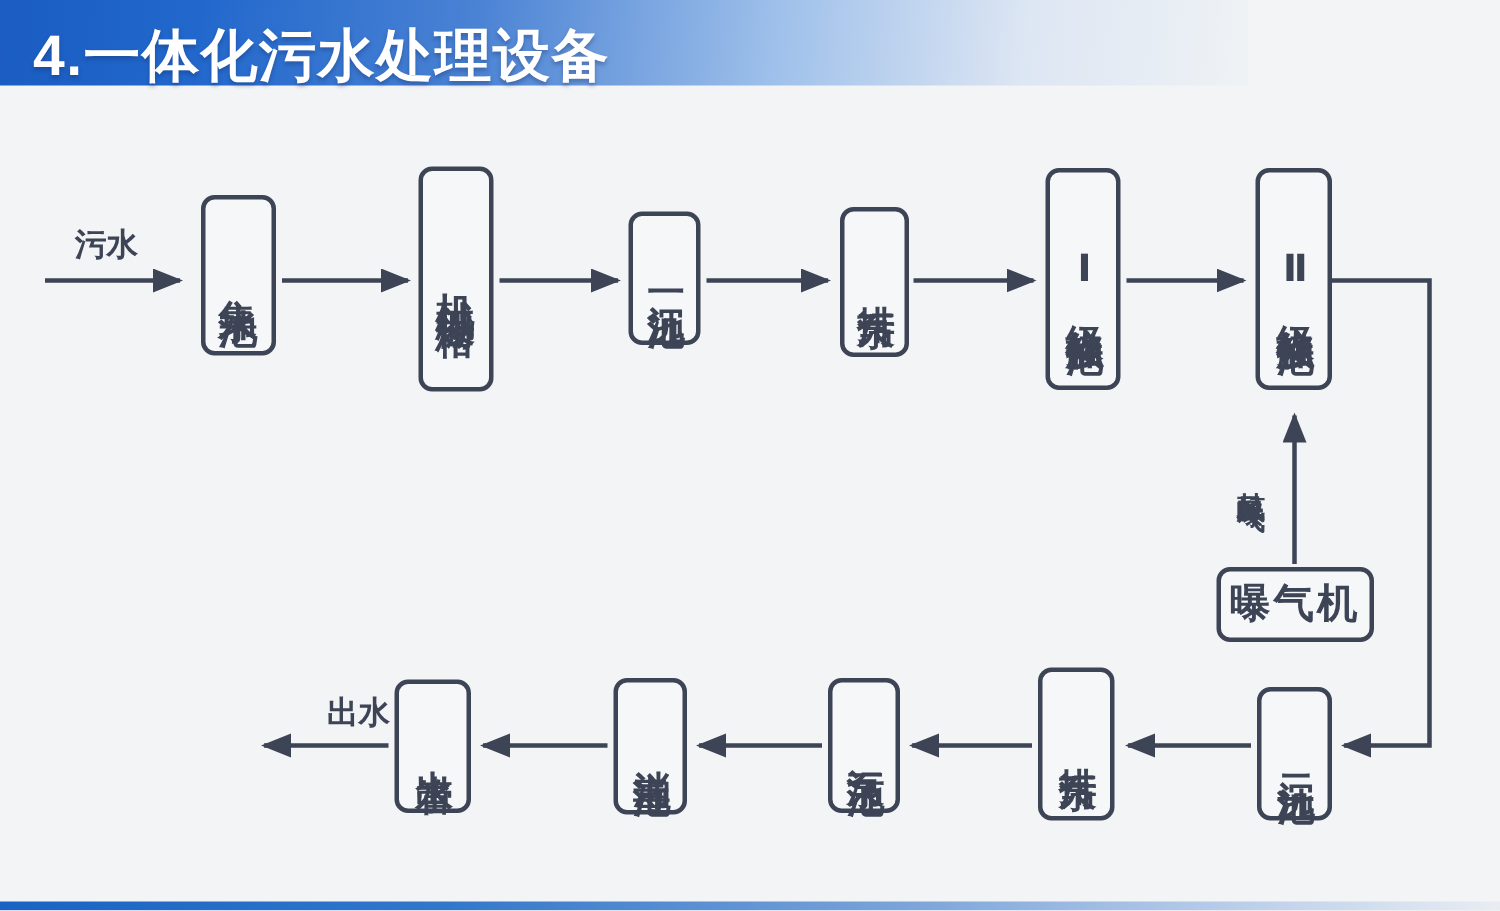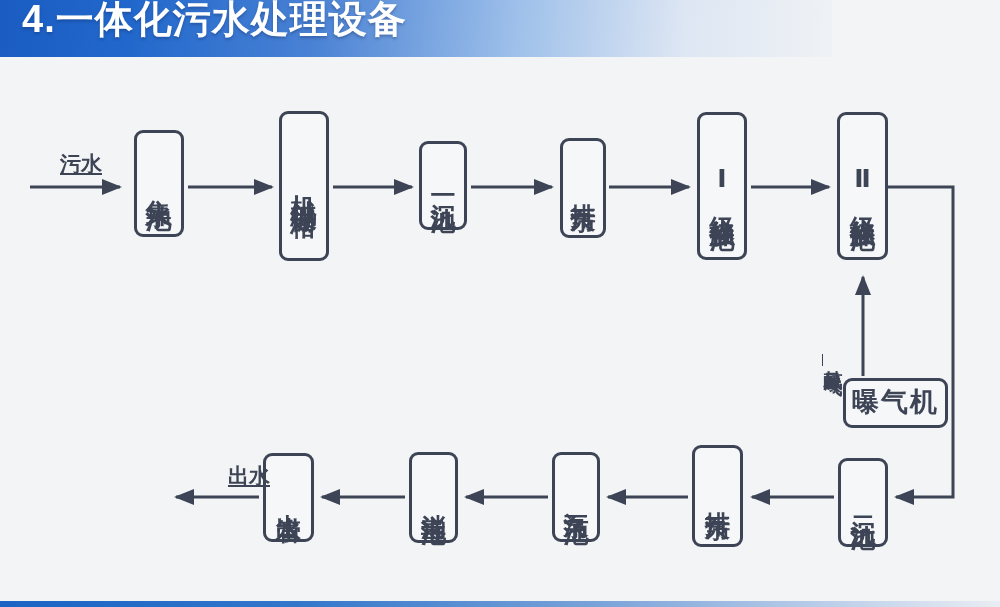--- a/index.html
+++ b/index.html
@@ -8,47 +8,47 @@
   }
   *{margin:0;padding:0;box-sizing:border-box;}
   html,body{width:1000px;height:607px;overflow:hidden;}
   body{font-family:"Liberation Sans","DejaVu Sans",sans-serif;background:#e9eaec;}
   .slide{position:relative;width:1000px;height:607px;background:var(--bg);overflow:hidden;}
 
   
   .title-bar{
     position:absolute;left:0;top:0;width:832px;height:57px;
     background:linear-gradient(95deg,#1a5cc2 0%,#2268cc 16%,#4a82d4 38%,#9ec0ea 62%,#dde6f3 82%,#eff2f5 100%);
-    display:flex;align-items:flex-start;
+    display:flex;align-items:flex-end;
   }
   .title-bar h1{
     color:#ffffff;font-size:38px;font-weight:700;letter-spacing:1px;
     padding-left:22px;line-height:1;
     text-shadow:0 2px 3px rgba(20,40,90,.35);
     font-family:"Liberation Sans","DejaVu Sans",sans-serif;
   }
 
   
   .canvas{position:absolute;left:0;top:0;width:1000px;height:607px;}
   svg.arrows{position:absolute;left:0;top:0;width:1000px;height:607px;}
 
   
   .pbox{
     position:absolute;border:3px solid var(--line);border-radius:9px;
     background:#f6f7f8;color:var(--line);
     display:flex;align-items:center;justify-content:center;
     font-weight:700;font-size:26px;line-height:1.08;
   }
   .vtext{writing-mode:vertical-rl;text-orientation:upright;letter-spacing:3px;}
-  .hbox{font-size:27px;letter-spacing:2px;margin-left:32px;}
+  .hbox{font-size:27px;letter-spacing:2px;}
 
   
   .flabel{
     position:absolute;color:var(--line);font-weight:700;font-size:21px;
-    text-align:right;line-height:1;text-decoration:underline;
+    text-align:center;line-height:1;
   }
   .flabel.vert{writing-mode:vertical-rl;text-orientation:upright;font-size:19px;letter-spacing:3px;}
 
   
   .bottom-bar{
     position:absolute;left:0;bottom:0;width:1000px;height:6px;
     background:linear-gradient(to right,#1a63c4 0%,#3377cb 30%,#7aa3d9 60%,#b9cde9 82%,#e9edf3 100%);
   }
 </style>
 </head>

